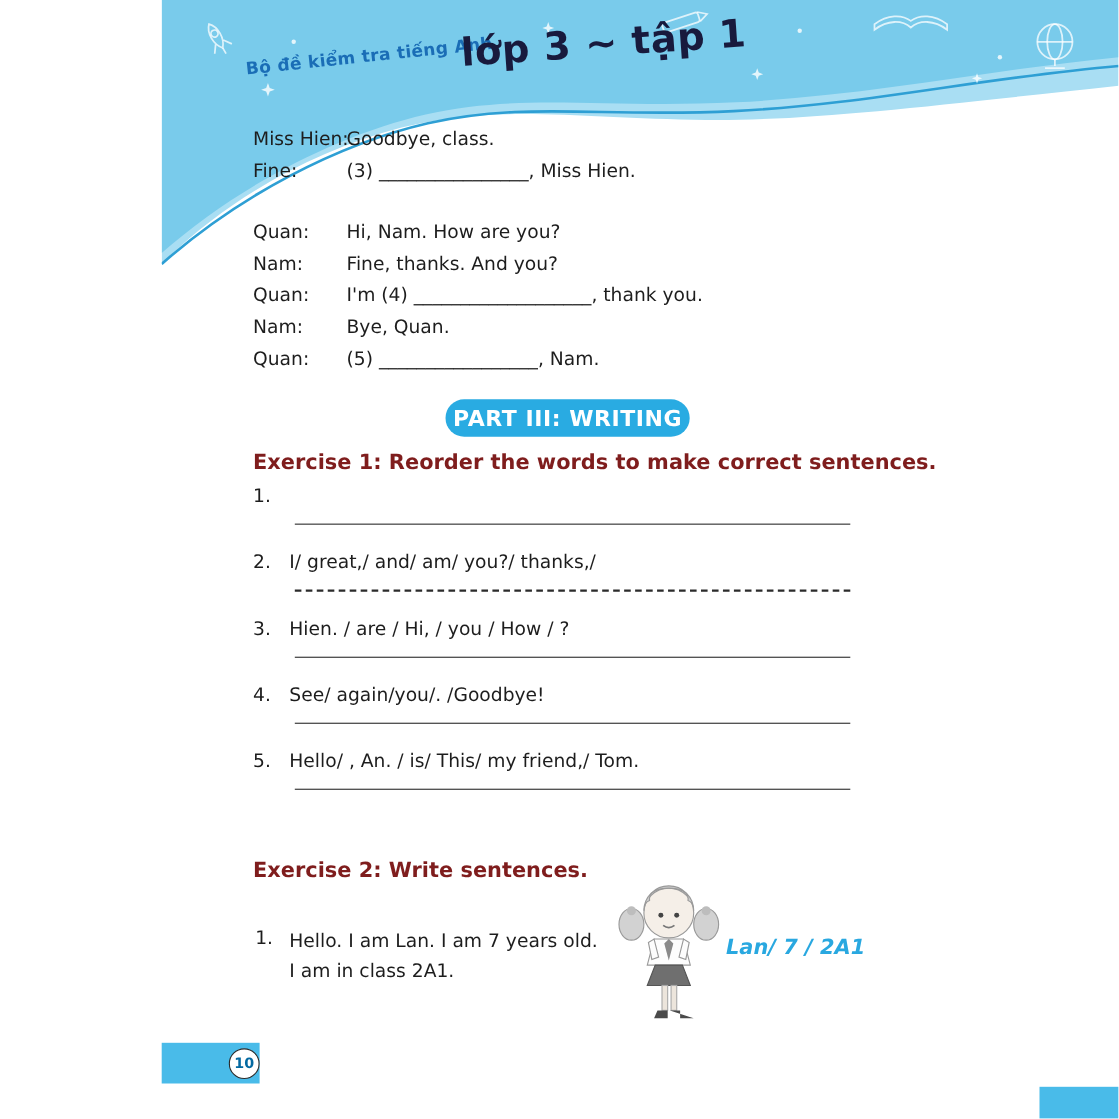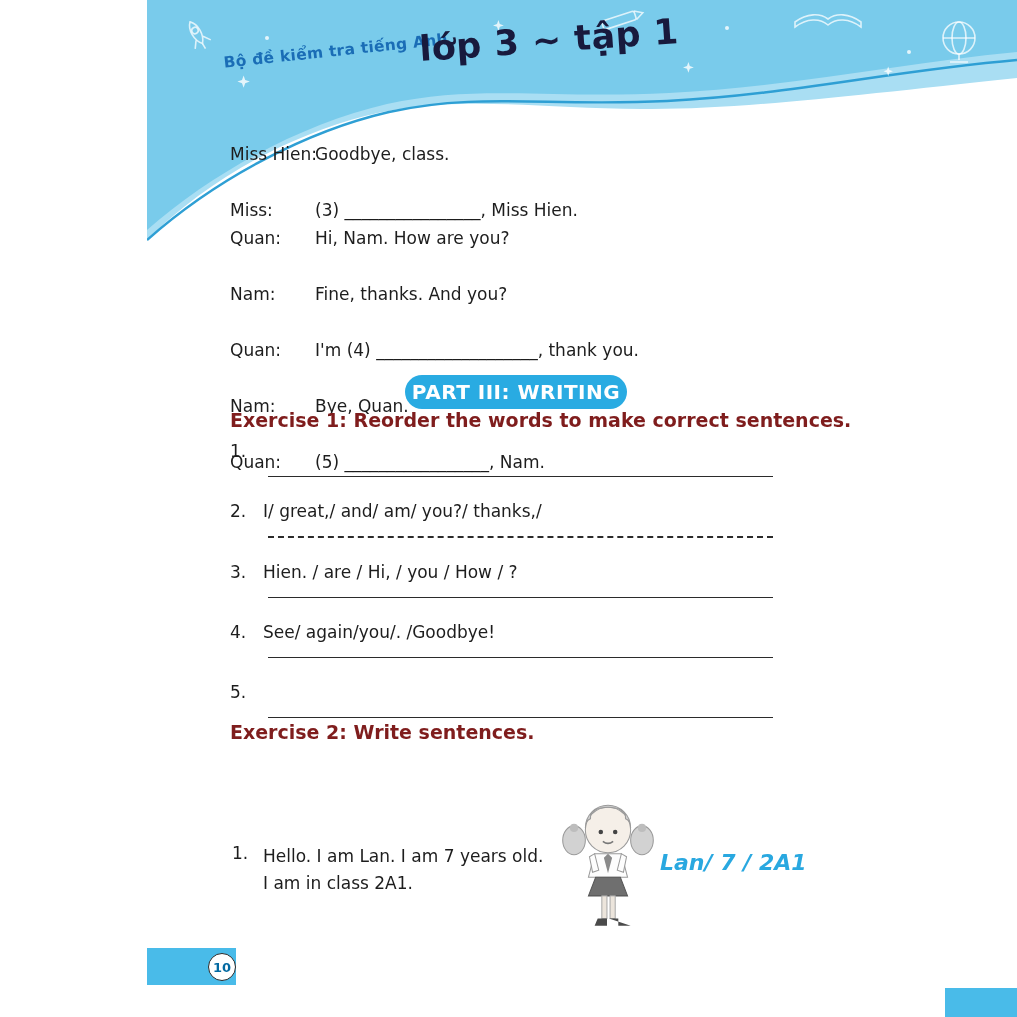--- a/index.html
+++ b/index.html
@@ -12,48 +12,48 @@
   .header-svg { position:absolute; left:0; top:0; width:870px; height:245px; display:block; }
   .series-title { position:absolute; left:76px; top:42px; color:#1a6db6; font-weight:bold;
                   font-size:15.5px; transform:rotate(-6deg); letter-spacing:.3px; white-space:nowrap; }
   .book-title { position:absolute; left:272px; top:20px; color:#181a3d; font-weight:800;
                 font-size:35px; transform:rotate(-4deg); letter-spacing:.5px; white-space:nowrap; }
 
   
   .dialogue { position:absolute; left:83px; font-size:17px; color:#1d1d1d; }
   .d1 { top:112px; }
   .d2 { top:196px; }
-  .drow { display:flex; height:29px; align-items:center; white-space:nowrap;margin-top:27px; }
+  .drow { display:flex; height:29px; align-items:center; white-space:nowrap; }
   .speaker { width:85px; flex:0 0 85px; }
 
   
   .part-banner { position:absolute; left:258px; top:363px; width:222px; height:34px;
                  background:#29abe2; border-radius:17px; color:#fff; font-weight:800;
                  font-size:20px; display:flex; align-items:center; justify-content:center;
-                 letter-spacing:.5px;margin-top:12px; }
+                 letter-spacing:.5px; }
 
   .ex-title { position:absolute; left:83px; color:#7f1d1d; font-weight:bold; 
               font-size:19px; white-space:nowrap; }
   .ex1-title { top:409px; }
-  .ex2-title { top:721px; }
+  .ex2-title { top:780px; }
 
   .ex1-list { position:absolute; left:83px; top:441px; width:580px; }
   .ex-item { margin-bottom:2px; }
   .ex-row { display:flex; font-size:17px; color:#1d1d1d; white-space:nowrap; }
   .ex-num { width:33px; flex:0 0 33px; }
   .answer-line { height:0; width:505px; margin:15px 0 24px 38px; border-bottom:1.6px solid #2b2b2b; }
   .answer-line.dashed { border-bottom:2px dashed #2b2b2b; }
 
   
   .ex2-item { position:absolute; left:85px; top:843px; display:flex; font-size:17px; color:#1d1d1d; }
   .ex2-num { width:31px; flex:0 0 31px; }
   .ex2-text div { line-height:27px; white-space:nowrap; }
   .girl { position:absolute; left:413px; top:795px; width:96px; height:140px; }
   .hint { position:absolute; left:513px; top:850px; color:#29a8e0; font-weight:bold;
-          font-style:italic; font-size:22px; white-space:nowrap; }
+          font-style:italic; font-size:19px; white-space:nowrap; }
 
   
   .footer-left-bar { position:absolute; left:0; top:948px; width:89px; height:37px; background:#49bbe9; }
   .page-circle { position:absolute; left:61px; top:953px; width:28px; height:28px; background:#fff;
                  border:1.6px solid #2b2b2b; border-radius:50%; display:flex; align-items:center;
                  justify-content:center; font-size:13px; font-weight:bold; color:#0369a1; }
   .footer-right-strip { position:absolute; left:798px; top:988px; width:72px; height:29px; background:#49bbe9; }
 </style>
 </head>
 <body>
@@ -97,21 +97,21 @@
     </svg>
     <div class="series-title">Bộ đề kiểm tra tiếng Anh</div>
     <div class="book-title">lớp 3 ~ tập 1</div>
 
     <div class="dialogue d1">
       <div class="drow">
         <span class="speaker">Miss Hien:</span>
         <span>Goodbye, class.</span>
       </div>
       <div class="drow">
-        <span class="speaker">Miss:</span>
+        <span class="speaker">Fine:</span>
         <span>(3) ________________, Miss Hien.</span>
       </div>
     </div>
 
     <div class="dialogue d2">
       <div class="drow">
         <span class="speaker">Quan:</span>
         <span>Hi, Nam. How are you?</span>
       </div>
       <div class="drow">
@@ -159,20 +159,21 @@
       <div class="ex-item">
         <div class="ex-row">
           <span class="ex-num">4.</span>
           <span>See/ again/you/. /Goodbye!</span>
         </div>
         <div class="answer-line"></div>
       </div>
       <div class="ex-item">
         <div class="ex-row">
           <span class="ex-num">5.</span>
+          <span>Hello/ , An. / is/ This/ my friend,/ Tom.</span>
         </div>
         <div class="answer-line"></div>
       </div>
     </div>
 
     <div class="ex-title ex2-title">Exercise 2: Write sentences.</div>
 
     <div class="ex2-item">
       <span class="ex2-num">1.</span>
       <span class="ex2-text">

